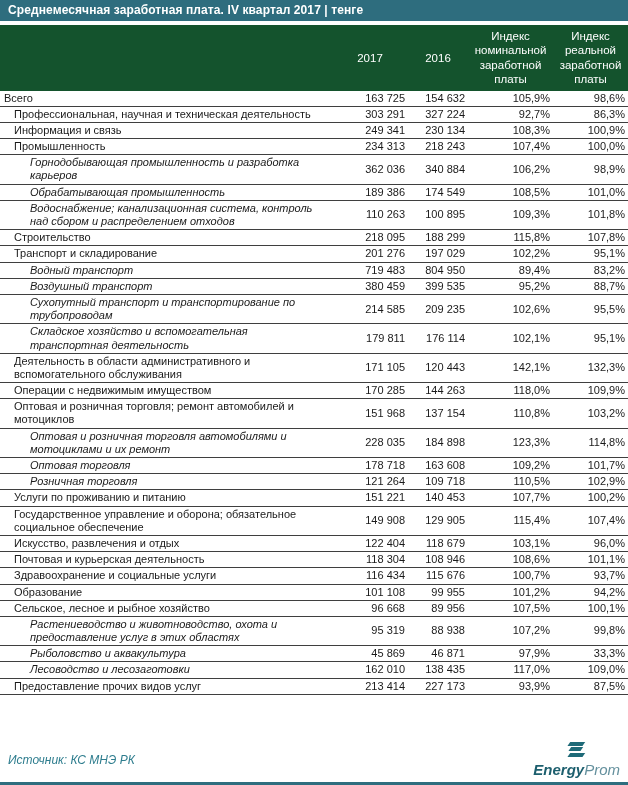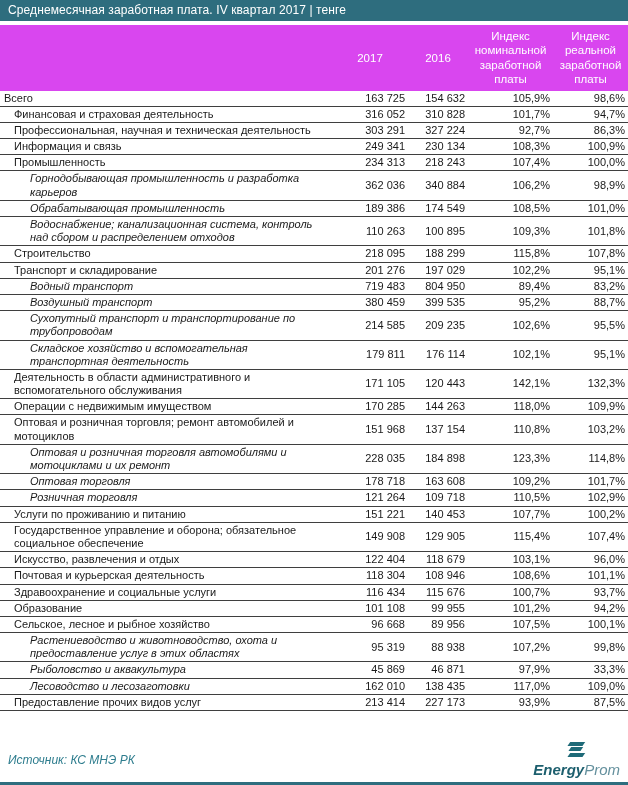--- a/index.html
+++ b/index.html
@@ -1,31 +1,31 @@
 <!DOCTYPE html>
 <html><head>
 <meta charset="utf-8">
 <style>
   html,body { margin:0; padding:0; background:#ffffff; }
   body { width:628px; font-family:"Liberation Sans", sans-serif; }
   .page { width:628px; height:785px; display:flex; flex-direction:column; box-sizing:border-box; background:#fff; }
   .titlebar {
-    background:#2e6d7e; color:#ffffff; font-weight:normal; font-size:12px;
+    background:#2e6d7e; color:#ffffff; font-weight:bold; font-size:12px;
     padding:3px 8px 4px 8px; letter-spacing:0.1px;
   }
   .gap { height:4px; }
   .table-wrap { flex:1 1 auto; }
   table { border-collapse:collapse; width:100%; table-layout:fixed; font-size:11px; color:#1a1a1a; }
   col.c-name { width:auto; }
   col.c-2017 { width:76px; }
   col.c-2016 { width:60px; }
   col.c-nom  { width:85px; }
   col.c-real { width:75px; }
   thead th {
-    background:#d946ef; color:#ffffff; font-weight:normal; font-size:11.5px;
+    background:#14532d; color:#ffffff; font-weight:normal; font-size:11.5px;
     text-align:center; vertical-align:middle; padding:4px 2px; height:52px; line-height:1.25;
   }
   tbody td {
     border-bottom:1px solid #3f3f3f; padding:1px 2px; vertical-align:middle; line-height:1.2;
   }
   td.num { text-align:right; white-space:nowrap; padding-right:3px; }
   td.lbl { padding-right:6px; }
   tr.i0 td.lbl { padding-left:4px;margin-top:32px; }
   tr.i1 td.lbl { padding-left:14px; }
   tr.i2 td.lbl { padding-left:30px;font-style:italic; }
@@ -73,27 +73,20 @@
       </thead>
       <tbody id="table-body">
           <tr class="i0">
             <td class="lbl">Всего</td>
             <td class="num">163 725</td>
             <td class="num">154 632</td>
             <td class="num">105,9%</td>
             <td class="num">98,6%</td>
           </tr>
           <tr class="i1">
-            <td class="lbl">Финансовая и страховая деятельность</td>
-            <td class="num">316 052</td>
-            <td class="num">310 828</td>
-            <td class="num">101,7%</td>
-            <td class="num">94,7%</td>
-          </tr>
-          <tr class="i1">
             <td class="lbl">Профессиональная, научная и техническая деятельность</td>
             <td class="num">303 291</td>
             <td class="num">327 224</td>
             <td class="num">92,7%</td>
             <td class="num">86,3%</td>
           </tr>
           <tr class="i1">
             <td class="lbl">Информация и связь</td>
             <td class="num">249 341</td>
             <td class="num">230 134</td>

